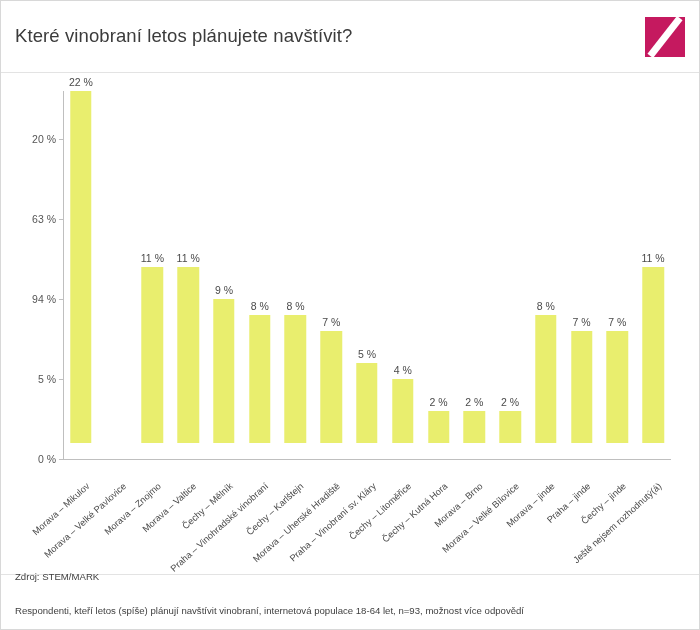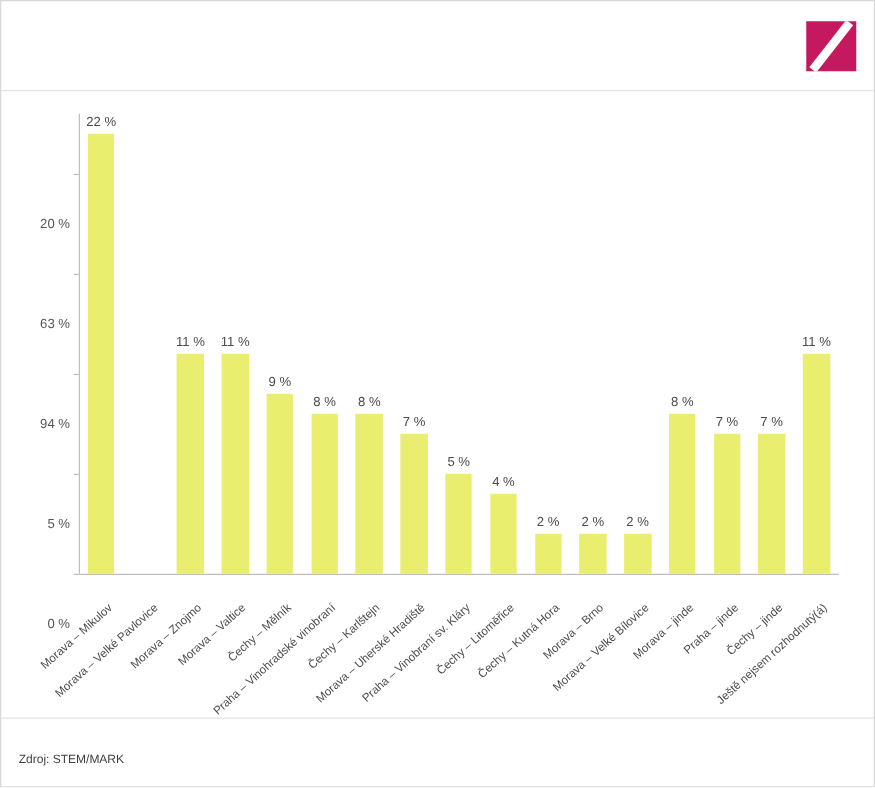--- a/index.html
+++ b/index.html
@@ -93,40 +93,39 @@
     background: #bfbfbf;
   }
   .ytick {
     position: absolute;
     right: 100%;
     transform: translateY(-50%);
     padding-right: 7px;
     font-size: 10.5px;
     color: #555555;
     white-space: nowrap;
-    margin-top: 40px;
   }
   .ytick-mark {
     position: absolute;
     left: -4px;
     width: 4px;
     height: 1px;
     background: #bfbfbf;
   }
 
   .bars {
     position: absolute;
     left: 0;
     top: 0;
     width: 100%;
     height: 100%;
   }
   .barcol {
     position: absolute;
-    bottom: 0;
+    bottom: 16px;
     top: 0;
   }
   .bar {
     position: absolute;
     bottom: 0;
     left: 50%;
     transform: translateX(-50%);
     background: #e9ee6e;
   }
   .barlabel {
@@ -164,29 +163,30 @@
     width: 100%;
     height: 1px;
     background: #e3e3e3;
   }
   .footer-line {
     font-size: 9.6px;
     color: #3f3f3f;
     line-height: 16px;
   }
   .footer-line.first {
-    margin-bottom: 3px;
+    margin-bottom: 18px;
   }
 </style>
 </head>
 <body>
 
 <div class="page">
 
   <div class="header">
+    <div class="title">Které vinobraní letos plánujete navštívit?</div>
     <div class="logo">
       <div class="slash"></div>
     </div>
   </div>
 
   <div class="plot-wrap">
     <div class="axis-y-line"></div>
     <div class="axis-x-line"></div>
     <div class="plot">
       <div class="yticks" id="yticks">
@@ -285,15 +285,16 @@
           <div class="xlabel" style="left: 522.588px; margin-left: -55px;">Praha – jinde</div>
           <div class="xlabel" style="left: 558.353px; margin-left: -56px;">Čechy – jinde</div>
           <div class="xlabel" style="left: 594.118px; margin-left: -115px;">Ještě nejsem rozhodnutý(á)</div>
         </div>
     </div>
   </div>
 
   <div class="footer-sep"></div>
   <div class="footer">
     <div class="footer-line first">Zdroj: STEM/MARK</div>
+    <div class="footer-line">Respondenti, kteří letos (spíše) plánují navštívit vinobraní, internetová populace 18-64 let, n=93, možnost více odpovědí</div>
   </div>
 
 </div>
 
 </body></html>

